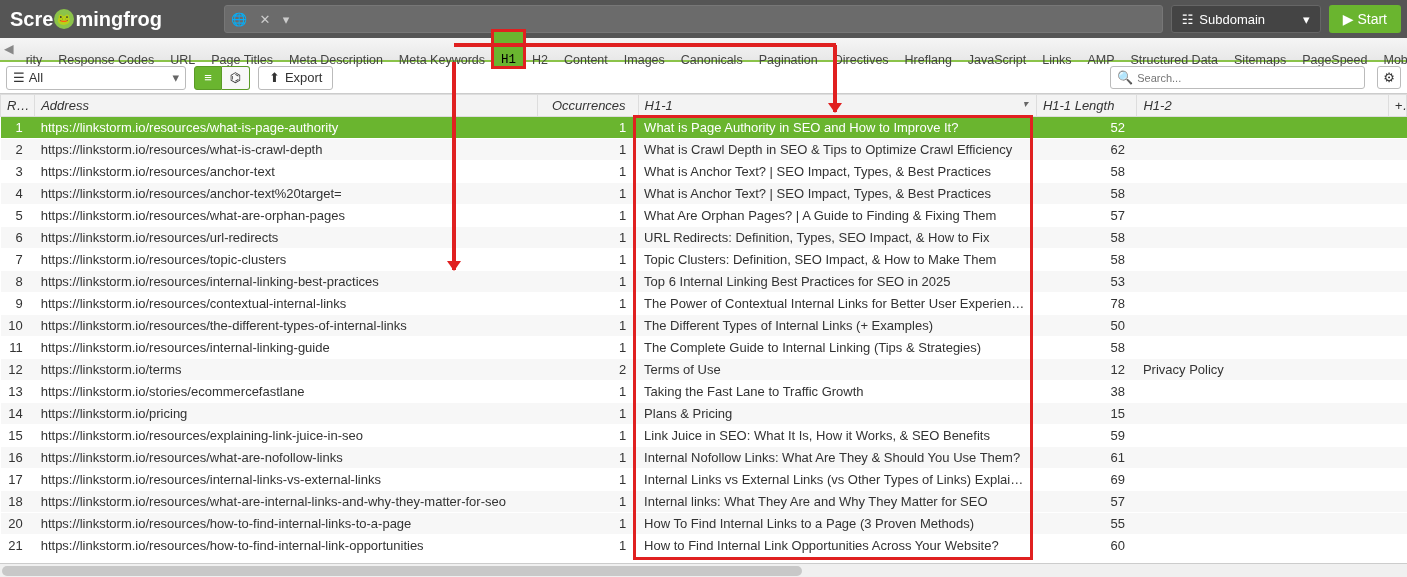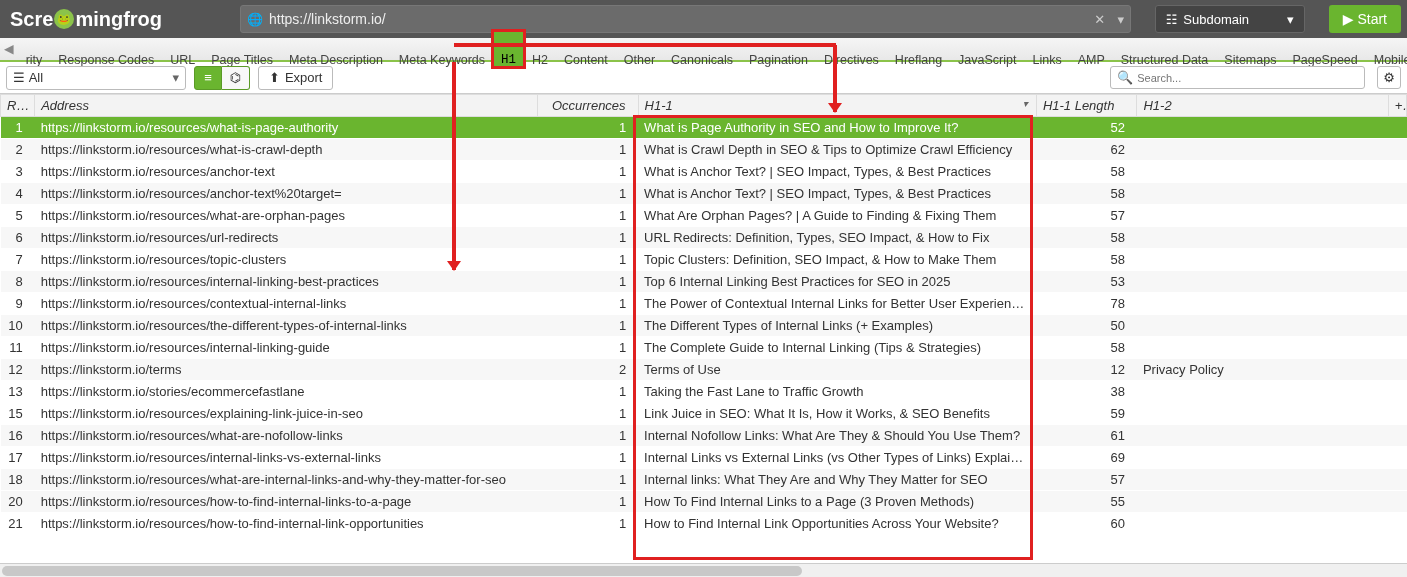--- a/index.html
+++ b/index.html
@@ -1,19 +1,19 @@
 <!DOCTYPE html>
 <html><head>
 <meta charset="utf-8">
 <style>
 * { margin: 0; padding: 0; box-sizing: border-box; font-family: Arial, Helvetica, sans-serif; }
 body { width: 1407px; height: 577px; background: #fff; overflow: hidden; font-size: 13px; color: #333; }
 
 
-.topbar { display: flex; align-items: center; height: 38px; background: #555; padding: 0 6px; gap: 24px; }
+.topbar { display: flex; align-items: center; height: 38px; background: #555; padding: 0 6px; gap: 8px; }
 .logo { color: #fff; font-weight: bold; font-size: 20px; display: flex; align-items: center; padding-left: 4px; width: 210px; }
 .logo .o { display:inline-flex; align-items:center; justify-content:center; width:20px; height:20px; border-radius:50%; background:#8bc34a; margin:0 1px; font-size:11px; }
 .urlbar { flex: 1; display: flex; align-items: center; background: #6b6b6b; border-radius: 3px; height: 28px; border:1px solid #777; }
 .urlbar .globe { width: 28px; display:flex; align-items:center; justify-content:center; color:#ddd; }
 .urlbar input { flex:1; background: transparent; border:none; outline:none; color:#eee; font-size:14px; }
 .urlbar .x { width:24px; color:#ccc; text-align:center; cursor:pointer; }
 .urlbar .caret { width:18px; color:#ccc; text-align:center; }
 .mode { display:flex; align-items:center; gap:6px; background:#444; color:#fff; height:28px; padding:0 10px; border:1px solid #666; border-radius:3px; min-width:150px; cursor:pointer; }
 .mode .caret { margin-left:auto; }
 .start { background:#6ab52f; color:#fff; border:none; height:28px; padding:0 14px; font-size:14px; border-radius:3px; display:flex; align-items:center; gap:4px; cursor:pointer; }
@@ -72,21 +72,20 @@
 <body>
 
 <div class="topbar">
   <div class="logo">
     <span>Scre</span>
     <span class="o">🐸</span>
     <span>mingfrog</span>
   </div>
   <div class="urlbar">
     <span class="globe">🌐</span>
-    <input value="https://linkstorm.io/" style="">
     <span class="x">✕</span>
     <span class="caret">▾</span>
   </div>
   <div class="mode">
     <span>☷</span>
     <span>Subdomain</span>
     <span class="caret">▾</span>
   </div>
   <button class="start">
     <span>▶</span>
@@ -98,21 +97,21 @@
     <div class="tab scroll">◀</div>
     <div class="tab">rity</div>
     <div class="tab">Response Codes</div>
     <div class="tab">URL</div>
     <div class="tab">Page Titles</div>
     <div class="tab">Meta Description</div>
     <div class="tab">Meta Keywords</div>
     <div class="tab active">H1</div>
     <div class="tab">H2</div>
     <div class="tab">Content</div>
-    <div class="tab">Other</div>
+    <div class="tab">Images</div>
     <div class="tab">Canonicals</div>
     <div class="tab">Pagination</div>
     <div class="tab">Directives</div>
     <div class="tab">Hreflang</div>
     <div class="tab">JavaScript</div>
     <div class="tab">Links</div>
     <div class="tab">AMP</div>
     <div class="tab">Structured Data</div>
     <div class="tab">Sitemaps</div>
     <div class="tab">PageSpeed</div>
@@ -275,20 +274,29 @@
         </tr>
         <tr class="">
           <td class="rcol">13</td>
           <td>https://linkstorm.io/stories/ecommercefastlane</td>
           <td class="rcol">1</td>
           <td>Taking the Fast Lane to Traffic Growth</td>
           <td class="rcol">38</td>
           <td></td>
           <td></td>
         </tr>
+        <tr class="odd">
+          <td class="rcol">14</td>
+          <td>https://linkstorm.io/pricing</td>
+          <td class="rcol">1</td>
+          <td>Plans &amp; Pricing</td>
+          <td class="rcol">15</td>
+          <td></td>
+          <td></td>
+        </tr>
         <tr class="">
           <td class="rcol">15</td>
           <td>https://linkstorm.io/resources/explaining-link-juice-in-seo</td>
           <td class="rcol">1</td>
           <td>Link Juice in SEO: What It Is, How it Works, &amp; SEO Benefits</td>
           <td class="rcol">59</td>
           <td></td>
           <td></td>
         </tr>
         <tr class="odd">

